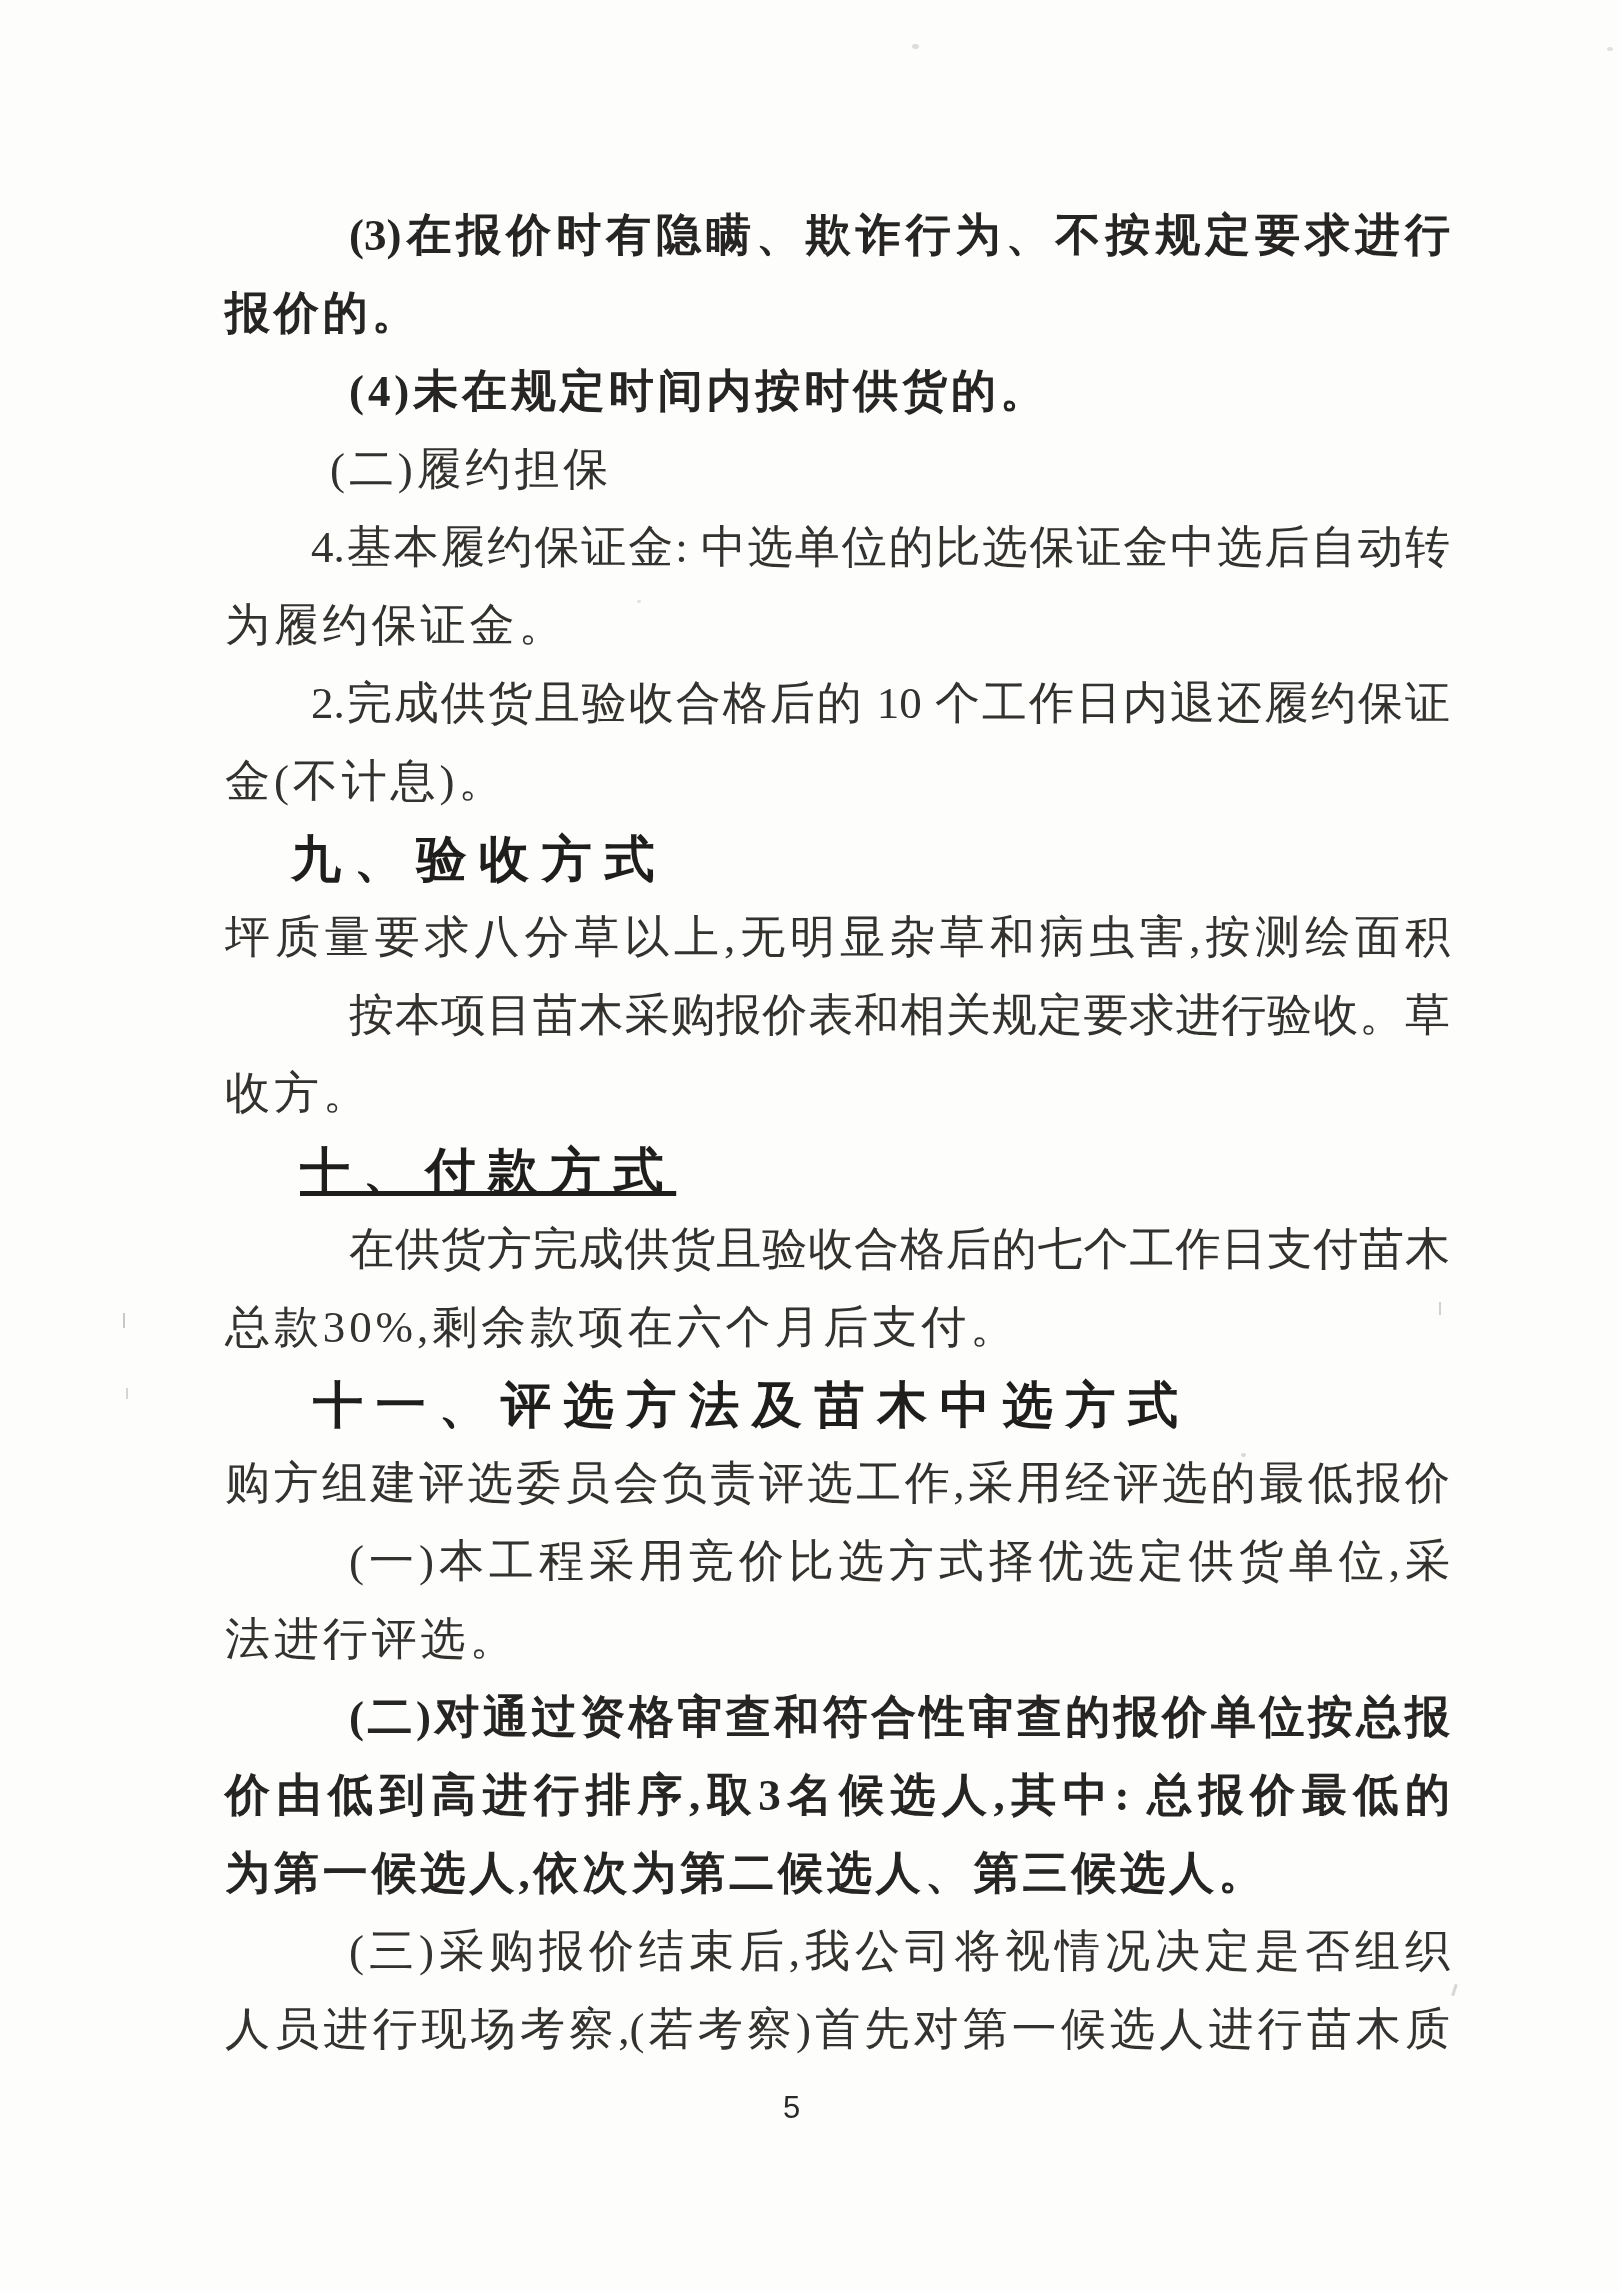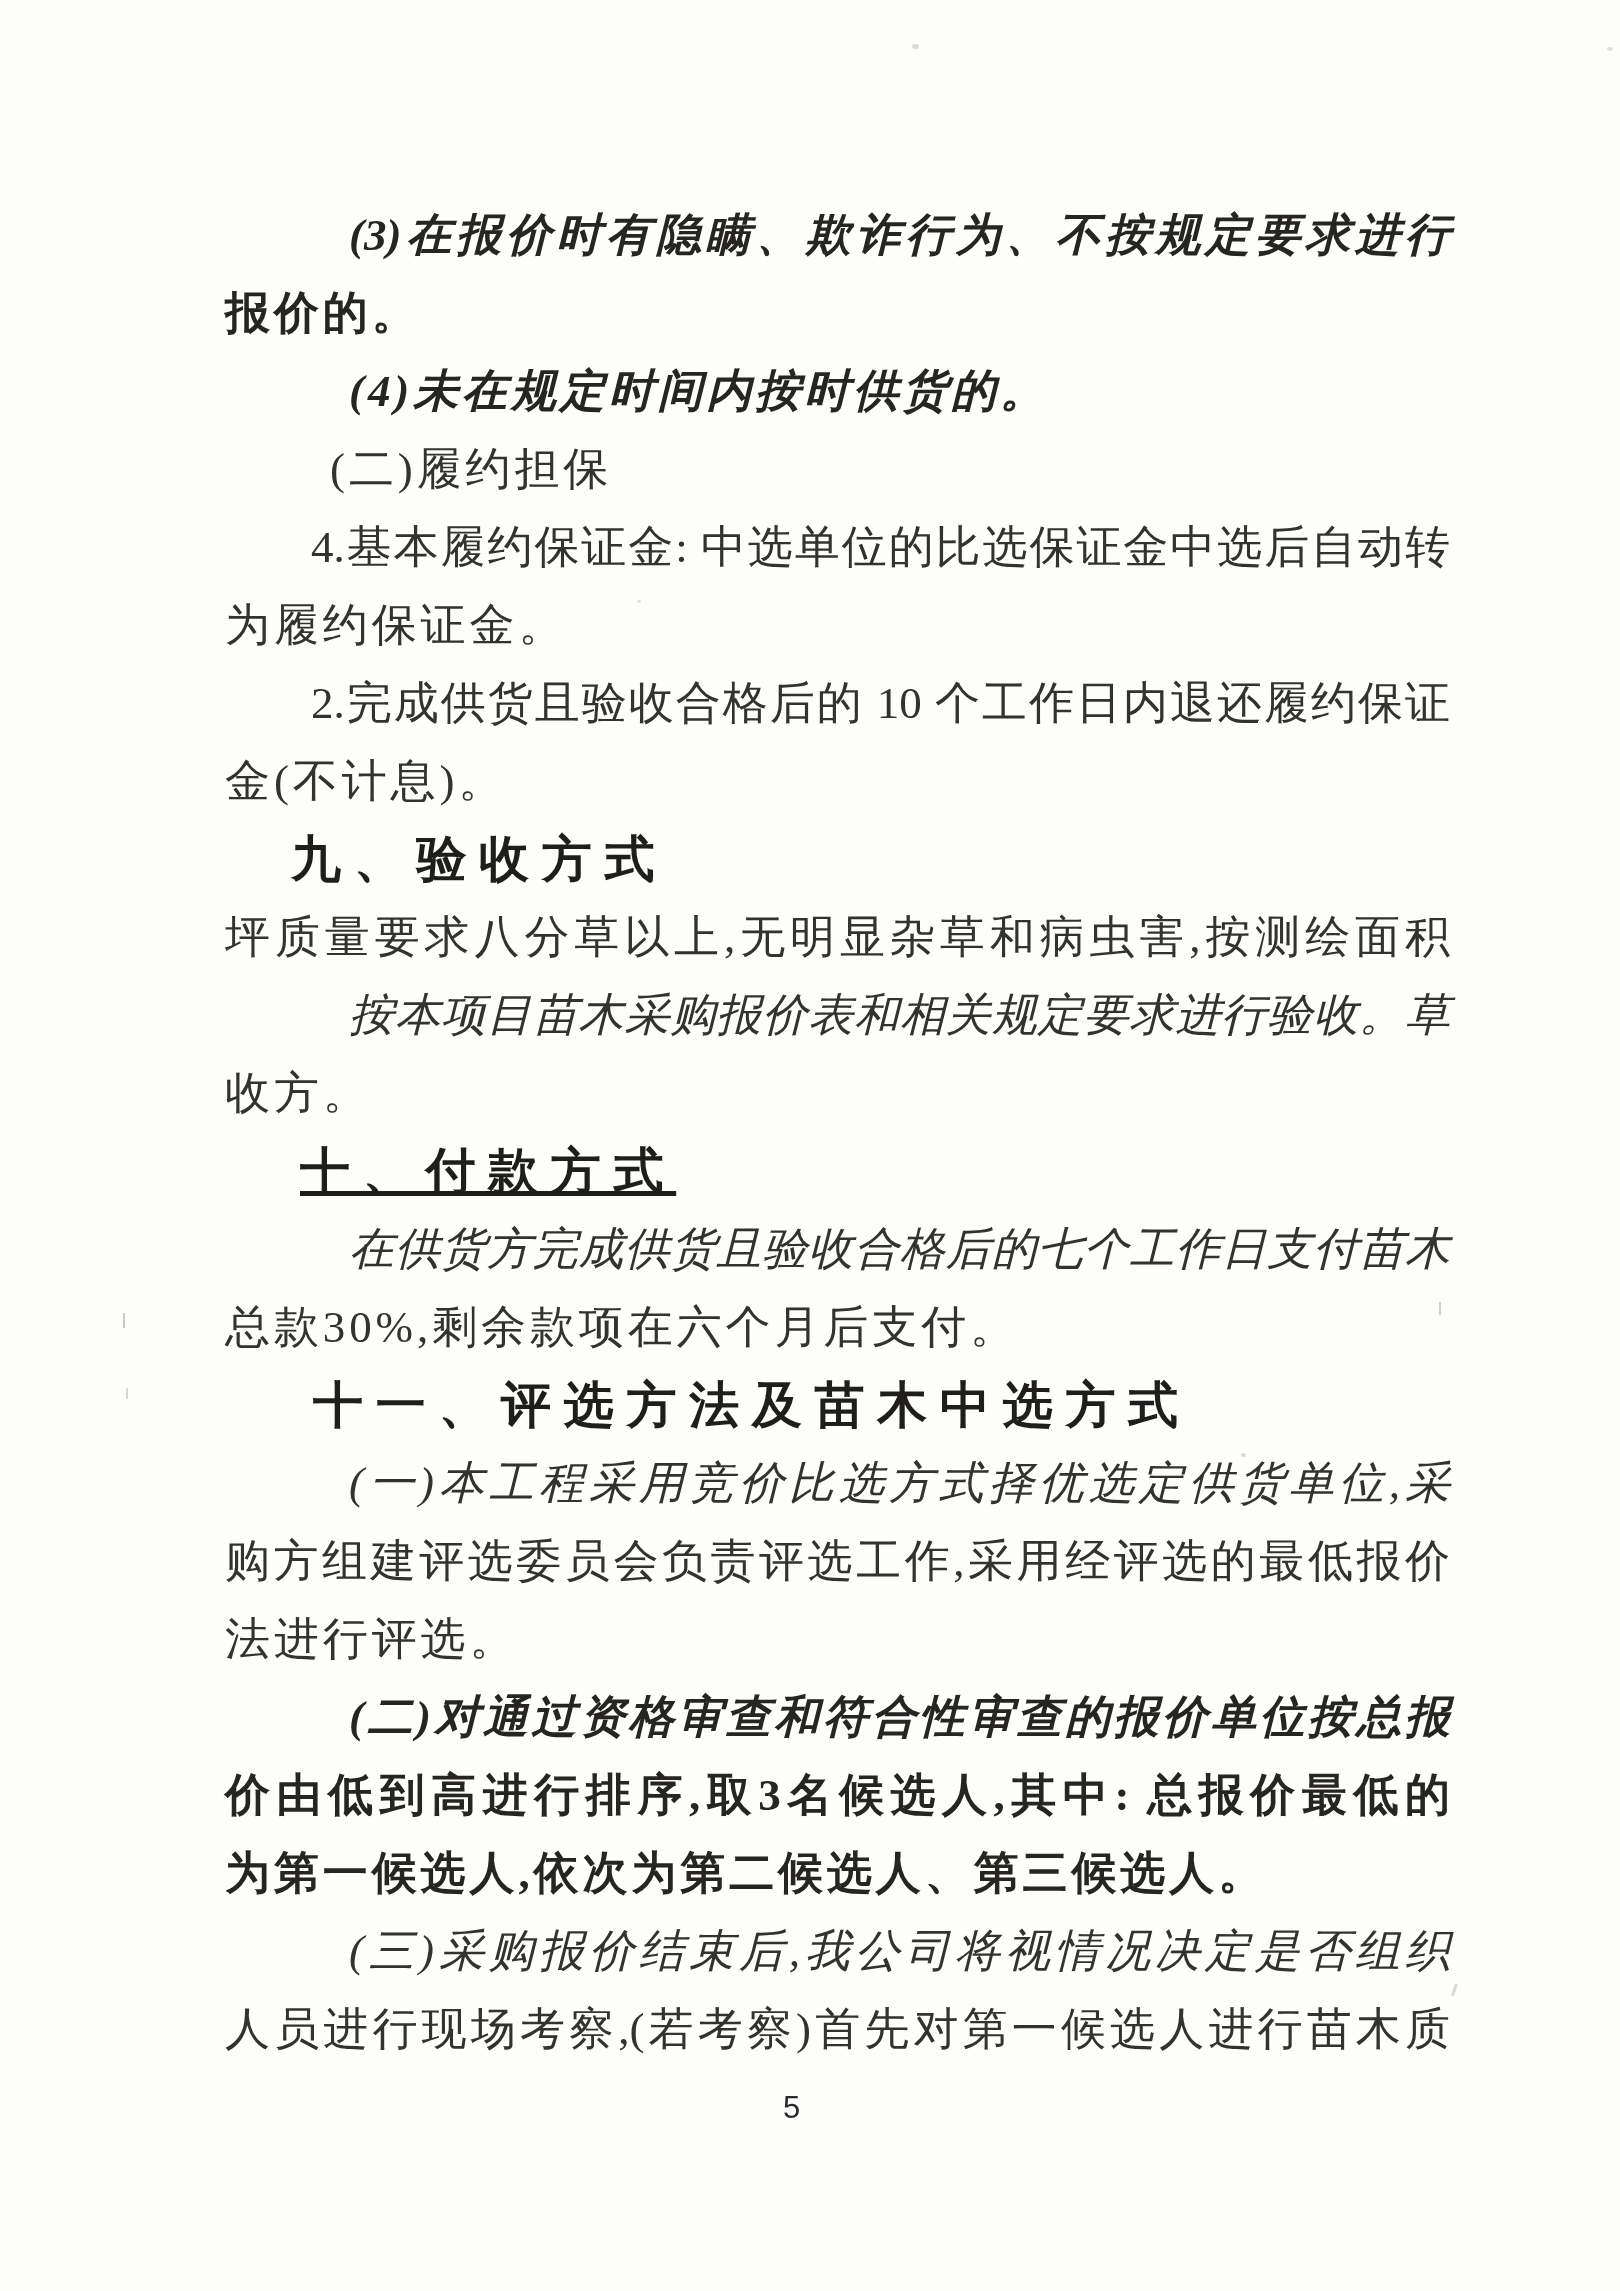--- a/index.html
+++ b/index.html
@@ -35,21 +35,21 @@
     color:#262523;
   }
   .heading{
     font-family:"Liberation Sans","DejaVu Sans",sans-serif;
     font-weight:700;
     font-size:50px;
     letter-spacing:12.7px;
     color:#1f1e1c;
   }
   
-  .ind-a{padding-left:124px;font-style:italic;}
+  .ind-a{padding-left:124px;}
   .ind-b{padding-left:105px;}
   .ind-c{padding-left:86px;}
   .ind-d{padding-left:66px;}
   .ind-e{padding-left:75px;text-decoration:underline;}
   .ind-f{padding-left:88px;}
   .page-number{
     position:absolute;
     top:2090px;left:0;
     width:1583px;
     text-align:center;
@@ -84,22 +84,22 @@
     <div class="line ind-c fill">2.完成供货且验收合格后的 10 个工作日内退还履约保证</div>
     <div class="line">金(不计息)。</div>
     <div class="line heading ind-d">九、验收方式</div>
     <div class="line fill">坪质量要求八分草以上,无明显杂草和病虫害,按测绘面积</div>
     <div class="line ind-a fill">按本项目苗木采购报价表和相关规定要求进行验收。草</div>
     <div class="line">收方。</div>
     <div class="line heading ind-e">十、付款方式</div>
     <div class="line ind-a fill">在供货方完成供货且验收合格后的七个工作日支付苗木</div>
     <div class="line">总款30%,剩余款项在六个月后支付。</div>
     <div class="line heading ind-f">十一、评选方法及苗木中选方式</div>
+    <div class="line fill">购方组建评选委员会负责评选工作,采用经评选的最低报价</div>
     <div class="line ind-a fill">(一)本工程采用竞价比选方式择优选定供货单位,采</div>
-    <div class="line fill">购方组建评选委员会负责评选工作,采用经评选的最低报价</div>
     <div class="line">法进行评选。</div>
     <div class="line bold ind-a fill">(二)对通过资格审查和符合性审查的报价单位按总报</div>
     <div class="line bold fill">价由低到高进行排序,取3名候选人,其中: 总报价最低的</div>
     <div class="line bold">为第一候选人,依次为第二候选人、第三候选人。</div>
     <div class="line ind-a fill">(三)采购报价结束后,我公司将视情况决定是否组织</div>
     <div class="line fill">人员进行现场考察,(若考察)首先对第一候选人进行苗木质</div>
   </div>
 
   <div class="page-number">5</div>
 

